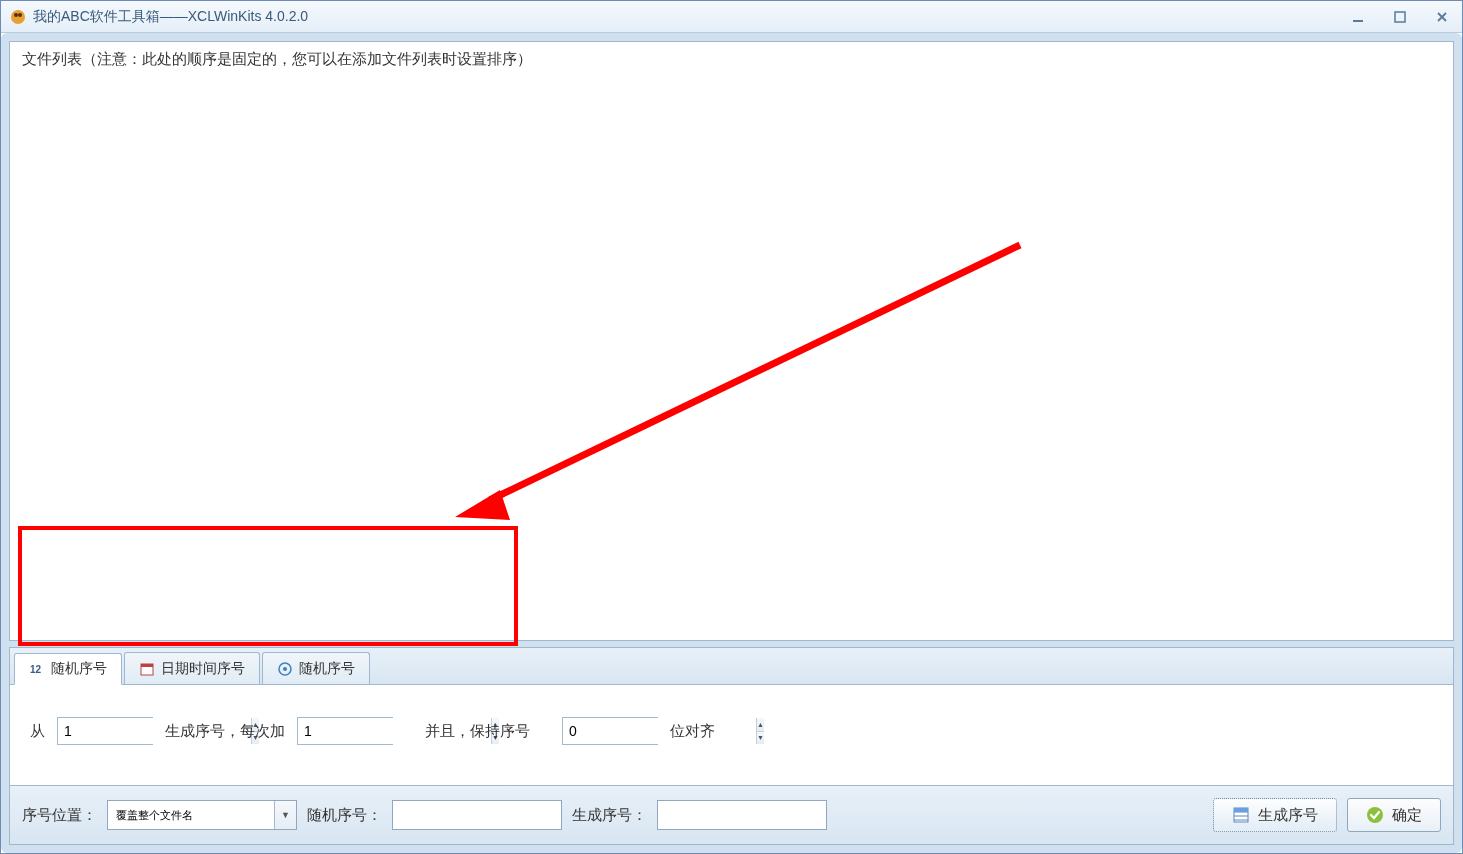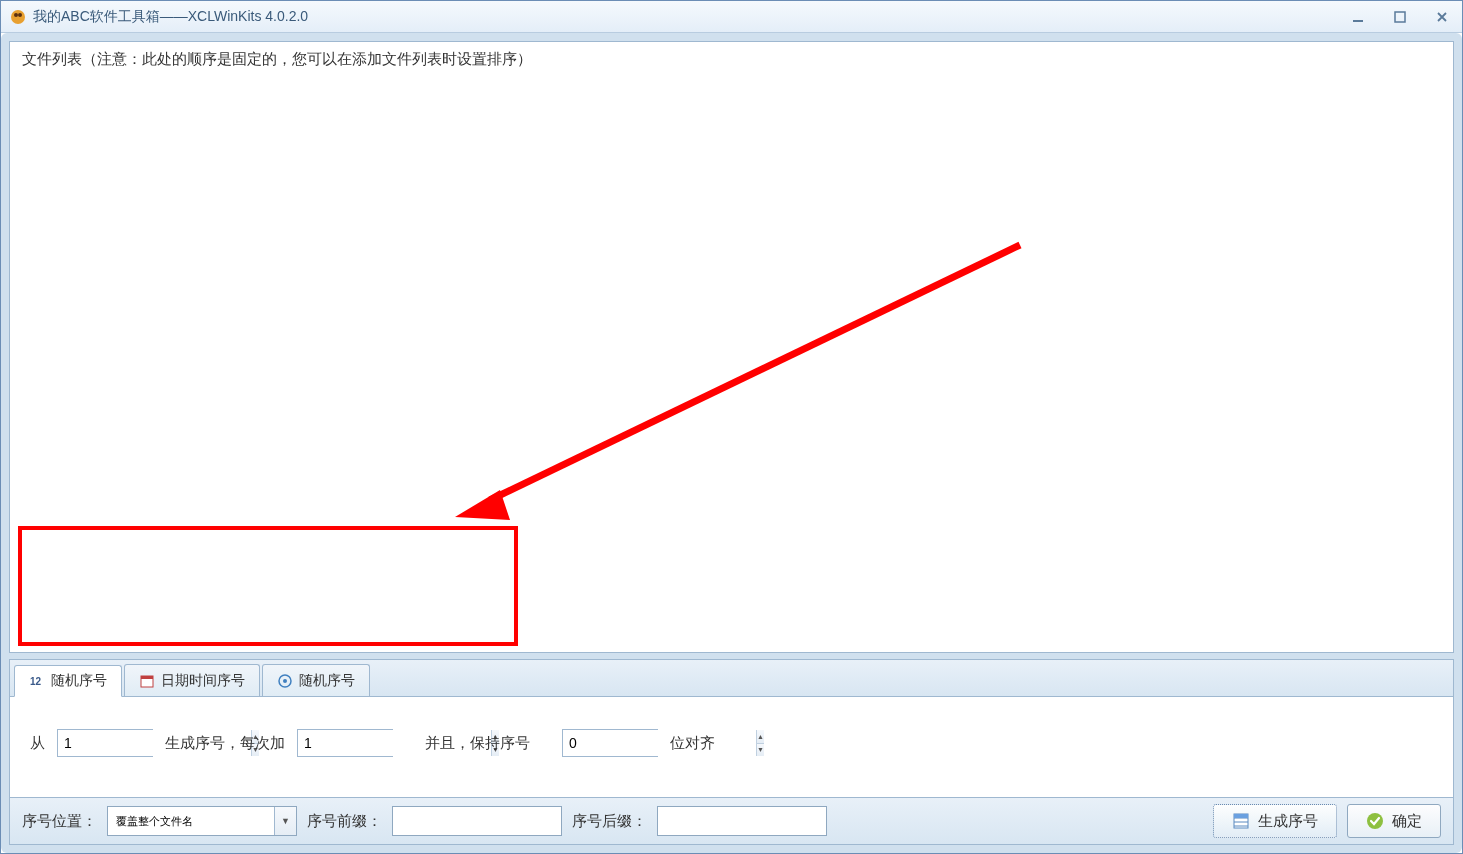--- a/index.html
+++ b/index.html
@@ -161,21 +161,21 @@
   display: flex;
   align-items: center;
   justify-content: center;
   background: linear-gradient(180deg, #f5f8fc, #e5edf5);
   cursor: pointer;
   font-size: 7px;
   color: #555;
 }
 .spin-btn:first-child { border-bottom: 1px solid #c0d0e0; }
 .bottom-bar {
-  height: 48px;
+  height: 60px;
   background: linear-gradient(180deg, #e8f0f8 0%, #d8e6f2 100%);
   border: 1px solid #9fb8d0;
   display: flex;
   align-items: center;
   padding: 12px 12px;
   gap: 10px;
   color: #333;
   font-size: 15px;
 }
 .combo {
@@ -350,23 +350,23 @@
           <span>位对齐</span>
         </div>
       </div>
 
       <div class="bottom-bar">
         <span>序号位置：</span>
         <div class="combo">
           <input type="text" value="覆盖整个文件名" style="">
           <div class="combo-btn">▼</div>
         </div>
-        <span>序号前缀：</span>
+        <span>随机序号：</span>
         <input class="text-input" type="text" value="" style="">
-        <span>序号后缀：</span>
+        <span>生成序号：</span>
         <input class="text-input" type="text" value="" style="">
         <div class="spacer"></div>
         <div class="action-btn primary">
           <span class="btn-icon">
               <svg width="16" height="16" viewBox="0 0 16 16">
                 <rect x="1" y="1" width="14" height="14" fill="#fff" stroke="#5a8ac0"></rect>
                 <line x1="1" y1="5" x2="15" y2="5" stroke="#5a8ac0"></line>
                 <line x1="1" y1="9" x2="15" y2="9" stroke="#5a8ac0"></line>
                 <line x1="1" y1="13" x2="15" y2="13" stroke="#5a8ac0"></line>
                 <rect x="1" y="1" width="14" height="4" fill="#6aa0e0"></rect>

